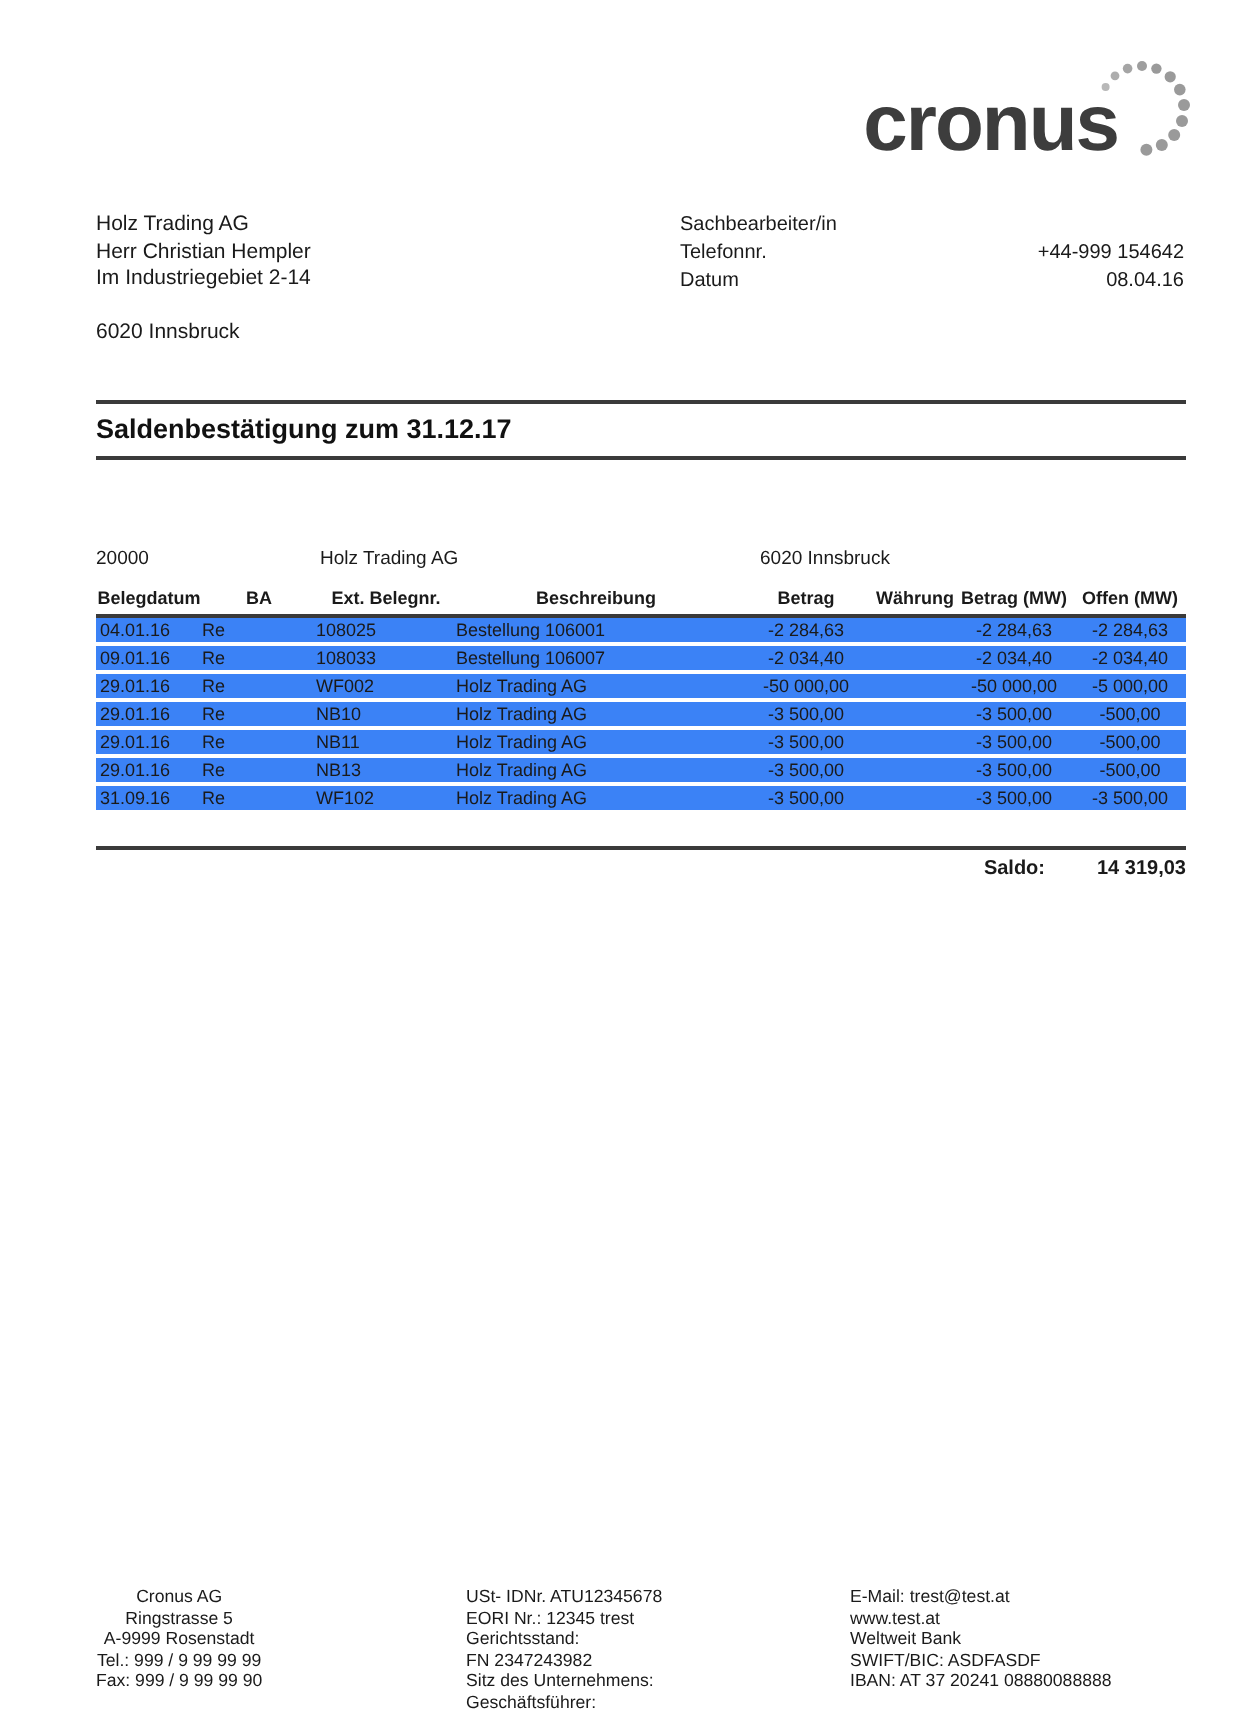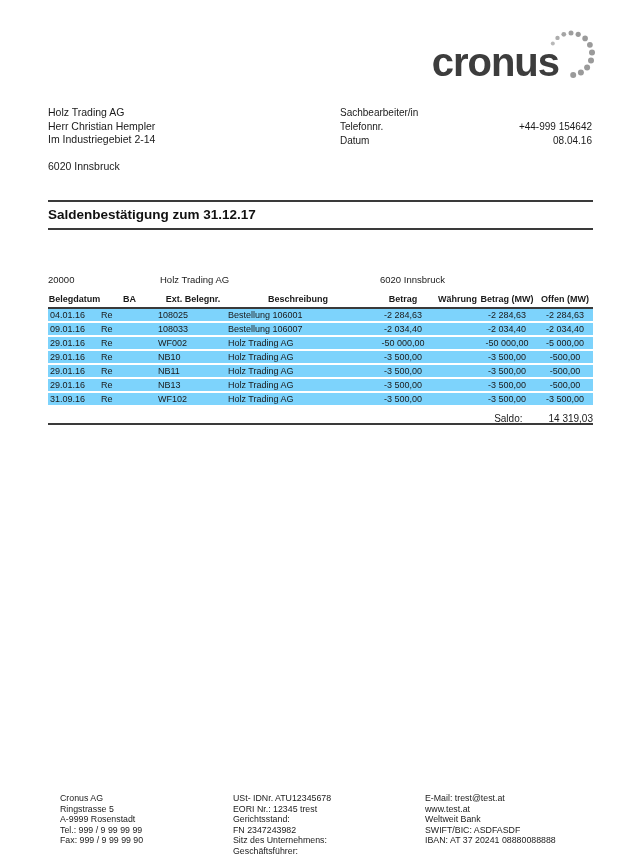--- a/index.html
+++ b/index.html
@@ -36,30 +36,30 @@
   
   .customer-row{position:absolute;left:48px;right:24px;top:274px;font-size:9.5px;}
   .customer-row .c-no{position:absolute;left:0;}
   .customer-row .c-name{position:absolute;left:112px;}
   .customer-row .c-city{position:absolute;left:332px;}
   
   .ledger{position:absolute;left:48px;right:24px;top:292px;}
   table{border-collapse:collapse;table-layout:fixed;width:545px;font-size:9px;}
   th{font-weight:bold;text-align:center;padding:2px 0 3px 0;border-bottom:2px solid #3a3a3a;font-size:9px;}
   th.num,td.num{text-align:center;}
-  td{padding:0;height:12px;line-height:12px;background:#7dd3fc;border-bottom:2px solid #ffffff;white-space:nowrap;overflow:hidden;}
+  td{padding:0;height:12px;line-height:12px;background:#3b82f6;border-bottom:2px solid #ffffff;white-space:nowrap;overflow:hidden;}
   td:first-child{padding-left:2px;}
   
   .saldo-rule{position:absolute;left:48px;right:24px;top:423px;border-top:2px solid #3a3a3a;}
-  .saldo{position:absolute;right:24px;top:413px;font-size:10px;font-weight:normal;}
+  .saldo{position:absolute;right:24px;top:429px;font-size:10px;font-weight:bold;}
   .saldo .s-val{display:inline-block;margin-left:26px;}
   
   .footer{position:absolute;left:48px;right:24px;top:793px;font-size:8.8px;line-height:10.6px;color:#1a1a1a;}
   .f-col{position:absolute;top:0;}
-  .f-col1{left:12px;}
+  .f-col1{left:0;text-align:center;}
   .f-col2{left:185px;}
   .f-col3{left:377px;}
 </style>
 </head>
 <body>
 
 <div class="page">
 
   <div class="logo">
     <span class="logo-text">cronus</span>

